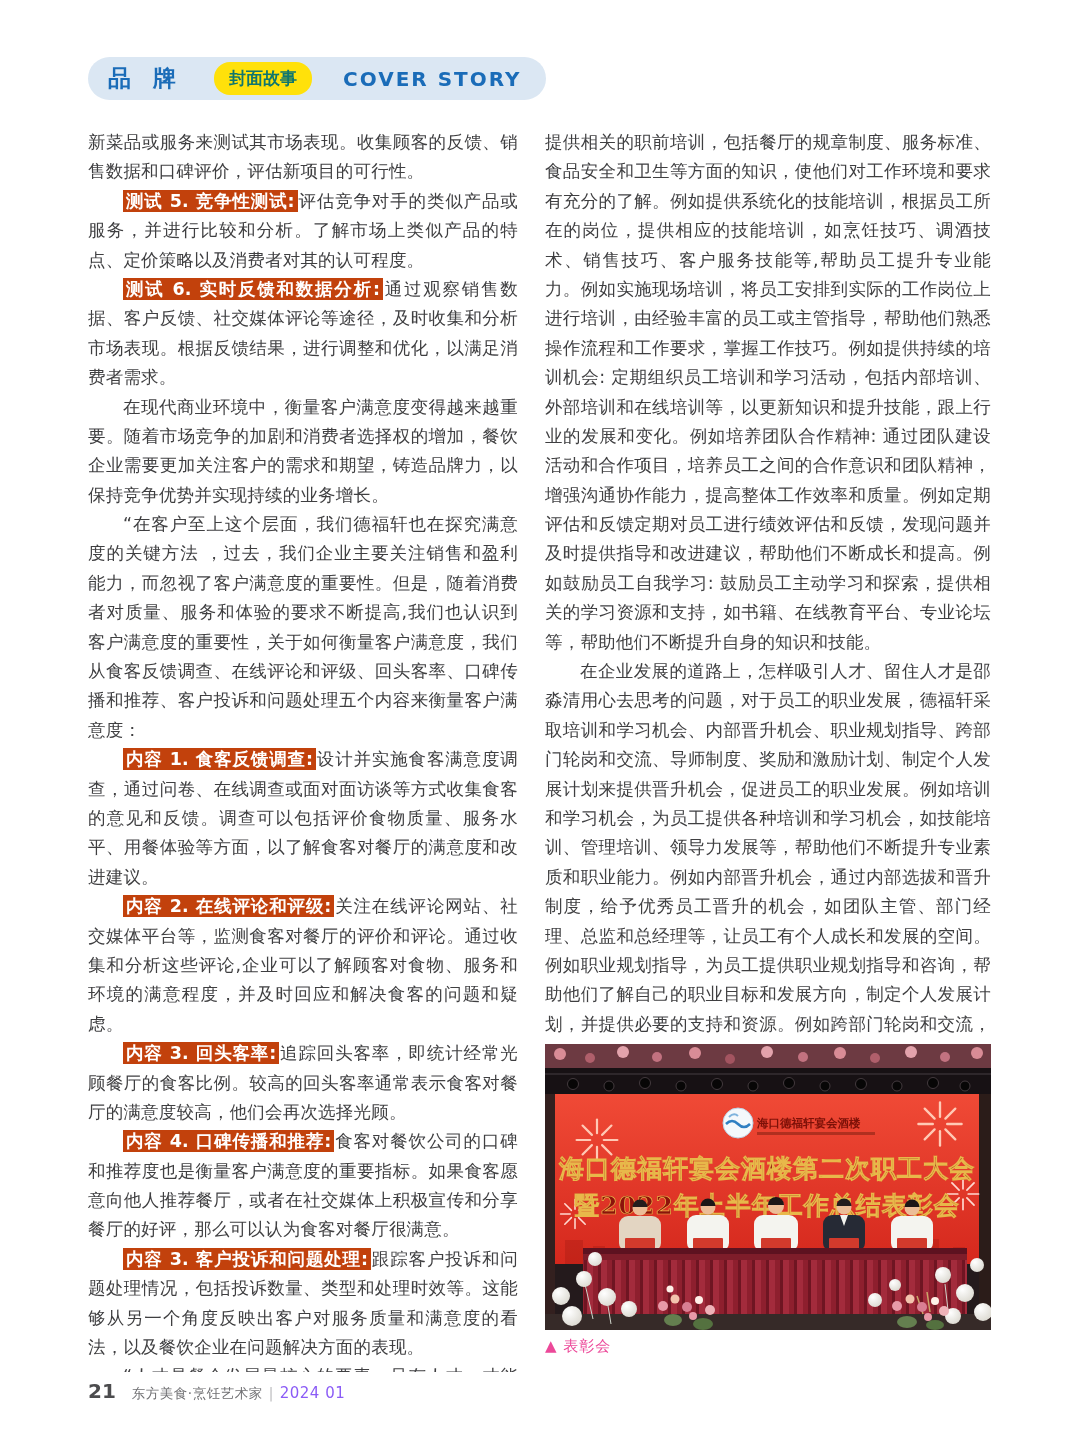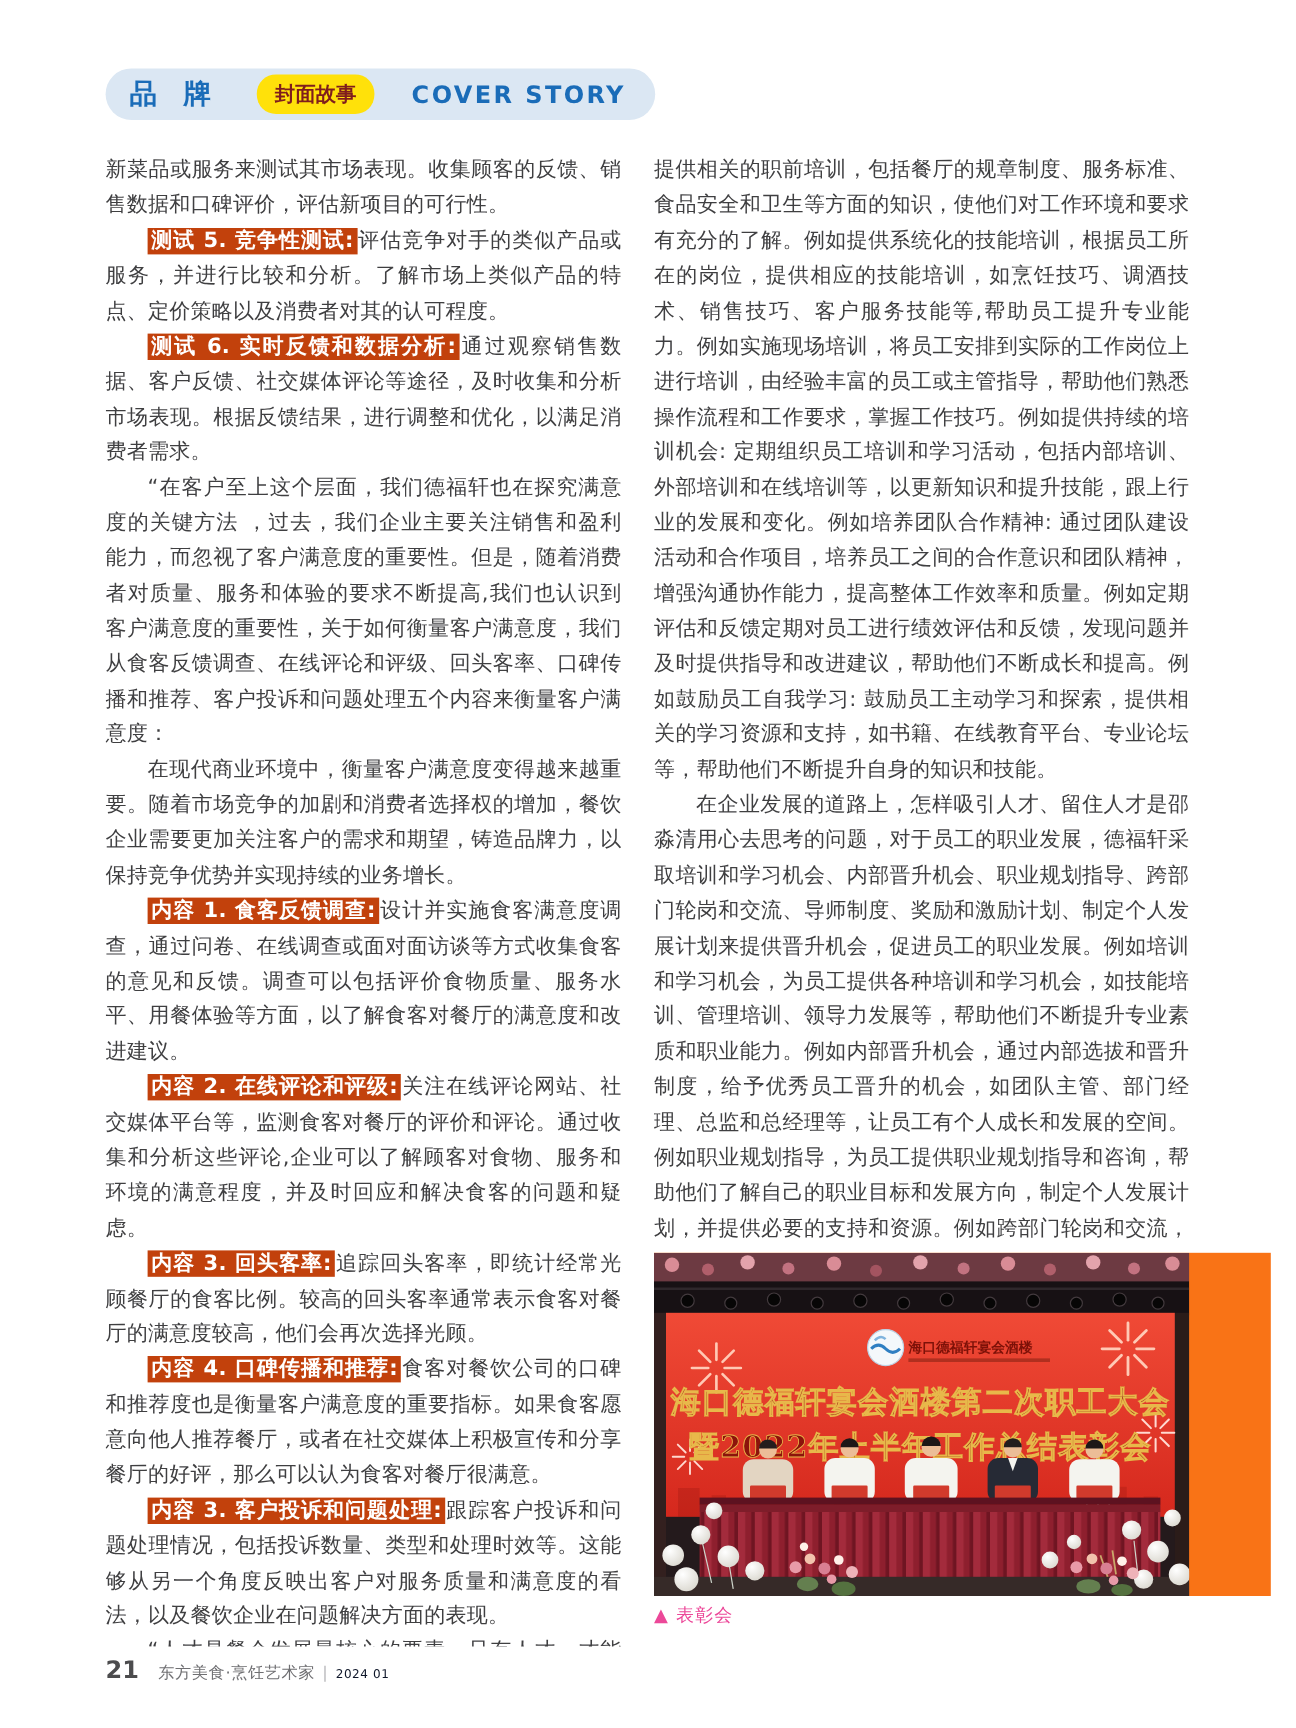--- a/index.html
+++ b/index.html
@@ -9,61 +9,61 @@
     overflow:hidden; font-family:"DejaVu Sans", sans-serif; color:#3f3f41;
   }
   
   .header-pill {
     position:absolute; left:88px; top:57px; height:43px;
     background:#dbe7f3; border-radius:22px;
     display:inline-flex; align-items:center; gap:31px; padding:0 24px 0 20px;
   }
   .brand { font-size:23px; font-weight:bold; color:#1a6cb8; letter-spacing:7px; white-space:nowrap; }
   .tag-pill {
-    background:#ffe10a; color:#7f1d1d; font-weight:bold; font-size:17px;
+    background:#ffe10a; color:#0f766e; font-weight:bold; font-size:17px;
     padding:5px 15px; border-radius:16px; white-space:nowrap;
   }
   .english { font-size:20px; font-weight:bold; color:#1a6cb8; letter-spacing:2px; white-space:nowrap; }
   
   .col { position:absolute; overflow:hidden; text-align:justify; }
   .col-left  { left:88px;  top:128px; width:430px; height:1244px; }
   .col-right { left:545px; top:128px; width:446px; height:914px; }
   .para { font-size:17.5px; line-height:1.68; letter-spacing:0.2px; color:#3f3f41; }
   .para.indent { text-indent:2em; }
   .lead-highlight {
     background:#c2410c; color:#ffffff; font-weight:bold; padding:1px 3px;
   }
   
   .photo-block { position:absolute; left:545px; top:1044px; width:446px; }
-  .photo-frame { width:514px; height:286px; overflow:hidden; background:#f97316; }
+  .photo-frame { width:446px; height:286px; overflow:hidden; background:#fef9c3; }
   .caption { margin-top:7px; font-size:15px; color:#ec4899; letter-spacing:1px; }
   
   .footer { position:absolute; left:88px; top:1379px; display:flex; align-items:baseline; gap:16px; }
   .page-num { font-size:20px; font-weight:bold; color:#4c4c4e; }
   .journal { font-size:13.5px; color:#6f6f72; letter-spacing:0.5px; }
   .divider { color:#b9b9bc; margin:0 6px; }
-  .issue { font-size:10px; color:#0f172a; }
+  .issue { font-size:15px; color:#8b5cf6; }
 </style>
 </head>
 <body>
 
 <div class="page">
 
   <div class="header-pill">
     <span class="brand">品 牌</span>
     <span class="tag-pill">封面故事</span>
     <span class="english">COVER STORY</span>
   </div>
 
   <div class="col col-left" id="col-left">
       <p class="para">新菜品或服务来测试其市场表现。收集顾客的反馈、销售数据和口碑评价，评估新项目的可行性。</p>
       <p class="para indent"><span class="lead-highlight">测试 5. 竞争性测试:</span>评估竞争对手的类似产品或服务，并进行比较和分析。了解市场上类似产品的特点、定价策略以及消费者对其的认可程度。</p>
       <p class="para indent"><span class="lead-highlight">测试 6. 实时反馈和数据分析:</span>通过观察销售数据、客户反馈、社交媒体评论等途径，及时收集和分析市场表现。根据反馈结果，进行调整和优化，以满足消费者需求。</p>
+      <p class="para indent">在现代商业环境中，衡量客户满意度变得越来越重要。随着市场竞争的加剧和消费者选择权的增加，餐饮企业需要更加关注客户的需求和期望，铸造品牌力，以保持竞争优势并实现持续的业务增长。</p>
       <p class="para indent">“在客户至上这个层面，我们德福轩也在探究满意度的关键方法 ，过去，我们企业主要关注销售和盈利能力，而忽视了客户满意度的重要性。但是，随着消费者对质量、服务和体验的要求不断提高,我们也认识到客户满意度的重要性，关于如何衡量客户满意度，我们从食客反馈调查、在线评论和评级、回头客率、口碑传播和推荐、客户投诉和问题处理五个内容来衡量客户满意度：</p>
-      <p class="para indent">在现代商业环境中，衡量客户满意度变得越来越重要。随着市场竞争的加剧和消费者选择权的增加，餐饮企业需要更加关注客户的需求和期望，铸造品牌力，以保持竞争优势并实现持续的业务增长。</p>
       <p class="para indent"><span class="lead-highlight">内容 1. 食客反馈调查:</span>设计并实施食客满意度调查，通过问卷、在线调查或面对面访谈等方式收集食客的意见和反馈。调查可以包括评价食物质量、服务水平、用餐体验等方面，以了解食客对餐厅的满意度和改进建议。</p>
       <p class="para indent"><span class="lead-highlight">内容 2. 在线评论和评级:</span>关注在线评论网站、社交媒体平台等，监测食客对餐厅的评价和评论。通过收集和分析这些评论,企业可以了解顾客对食物、服务和环境的满意程度，并及时回应和解决食客的问题和疑虑。</p>
       <p class="para indent"><span class="lead-highlight">内容 3. 回头客率:</span>追踪回头客率，即统计经常光顾餐厅的食客比例。较高的回头客率通常表示食客对餐厅的满意度较高，他们会再次选择光顾。</p>
       <p class="para indent"><span class="lead-highlight">内容 4. 口碑传播和推荐:</span>食客对餐饮公司的口碑和推荐度也是衡量客户满意度的重要指标。如果食客愿意向他人推荐餐厅，或者在社交媒体上积极宣传和分享餐厅的好评，那么可以认为食客对餐厅很满意。</p>
       <p class="para indent"><span class="lead-highlight">内容 3. 客户投诉和问题处理:</span>跟踪客户投诉和问题处理情况，包括投诉数量、类型和处理时效等。这能够从另一个角度反映出客户对服务质量和满意度的看法，以及餐饮企业在问题解决方面的表现。</p>
       <p class="para indent">“人才是餐企发展最核心的要素，只有人才，才能创造；只有创造，才能产生利润。所以我们可以说，人才是餐饮企业发展最核心的要素。”在邵淼清看来，对于员工培训与发展，德福轩有自己的方法和节奏。在培训方面通过根据企业自身制定培训计划，例如根据不同岗位和职责的需求，制定详细的培训计划，包括培训内容、培训时间和培训方法等，确保员工全面了解工作职责和要求。例如职前培训，在新员工入职前，</p>
     </div>
 
   <div class="col col-right" id="col-right">
       <p class="para">提供相关的职前培训，包括餐厅的规章制度、服务标准、食品安全和卫生等方面的知识，使他们对工作环境和要求有充分的了解。例如提供系统化的技能培训，根据员工所在的岗位，提供相应的技能培训，如烹饪技巧、调酒技术、销售技巧、客户服务技能等,帮助员工提升专业能力。例如实施现场培训，将员工安排到实际的工作岗位上进行培训，由经验丰富的员工或主管指导，帮助他们熟悉操作流程和工作要求，掌握工作技巧。例如提供持续的培训机会: 定期组织员工培训和学习活动，包括内部培训、外部培训和在线培训等，以更新知识和提升技能，跟上行业的发展和变化。例如培养团队合作精神: 通过团队建设活动和合作项目，培养员工之间的合作意识和团队精神，增强沟通协作能力，提高整体工作效率和质量。例如定期评估和反馈定期对员工进行绩效评估和反馈，发现问题并及时提供指导和改进建议，帮助他们不断成长和提高。例如鼓励员工自我学习: 鼓励员工主动学习和探索，提供相关的学习资源和支持，如书籍、在线教育平台、专业论坛等，帮助他们不断提升自身的知识和技能。</p>

